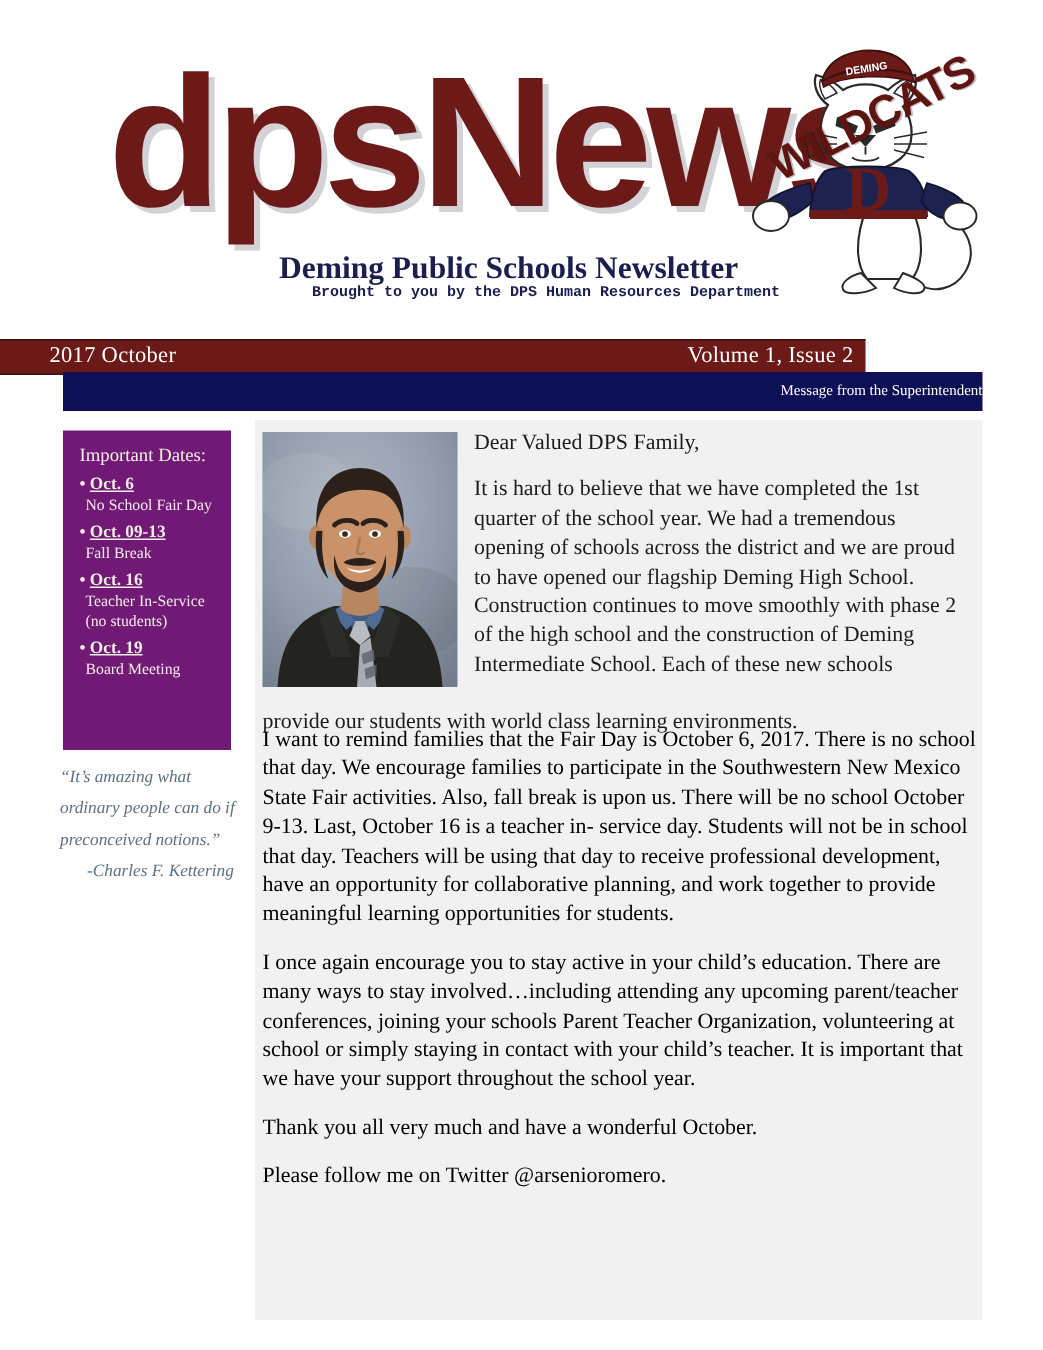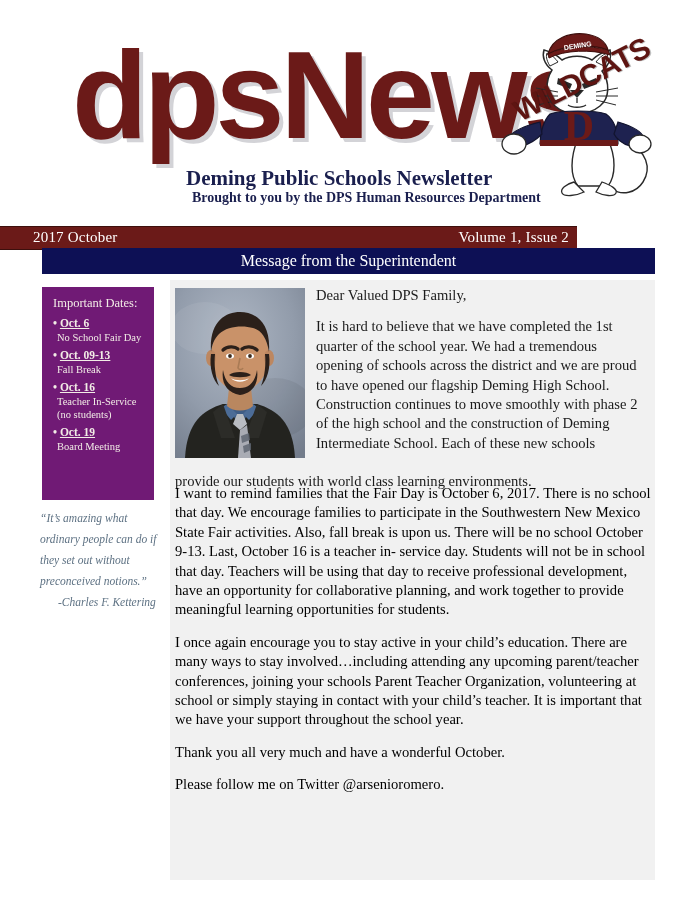--- a/index.html
+++ b/index.html
@@ -47,24 +47,24 @@
     top: 166px;
     font-family: "Liberation Serif", serif;
     font-size: 21px;
     font-weight: bold;
     color: #1a1f4e;
     letter-spacing: 0px;
     white-space: nowrap;
   }
   .subtitle2 {
     position: absolute;
-    left: 192px;
+    left: 208px;
     top: 190px;
-    font-family: Liberation Serif, serif;
-    font-size: 14px;
+    font-family: Liberation Mono, monospace;
+    font-size: 10px;
     font-weight: bold;
     color: #1a1f4e;
     white-space: nowrap;
   }
 
   
   .mascot {
     position: absolute;
     left: 500px;
     top: 26px;
@@ -121,23 +121,24 @@
     position: absolute;
     left: 42px;
     top: 248px;
     width: 613px;
     height: 26px;
     background: #0d1055;
     text-align: center;
   }
   .titlebar span {
     display: block;
-    font-size: 16px;
+    font-size: 10px;
     color: #ffffff;
     line-height: 26px;
+    text-align: right;
   }
 
   
   .content-panel {
     position: absolute;
     left: 170px;
     top: 280px;
     width: 485px;
     height: 600px;
     background: #f1f1f1;
@@ -338,21 +339,20 @@
 (no students)</div>
 
     <div class="date-head">• <u>Oct. 19</u></div>
     <div class="date-desc">Board Meeting</div>
   </div>
 </div>
 
 <div class="quote-box">
   <div class="quote-line">“It’s amazing what</div>
   <div class="quote-line">ordinary people can do if</div>
-  <div class="quote-line">they set out without</div>
   <div class="quote-line">preconceived notions.”</div>
   <div class="quote-attr">-Charles F. Kettering</div>
 </div>
 
 <div class="photo">
   <svg width="130" height="170" viewBox="0 0 130 170">
     <defs>
       <radialGradient id="bg" cx="45%" cy="35%" r="80%">
         <stop offset="0%" stop-color="#a8b2c0"></stop>
         <stop offset="60%" stop-color="#8e98a8"></stop>

